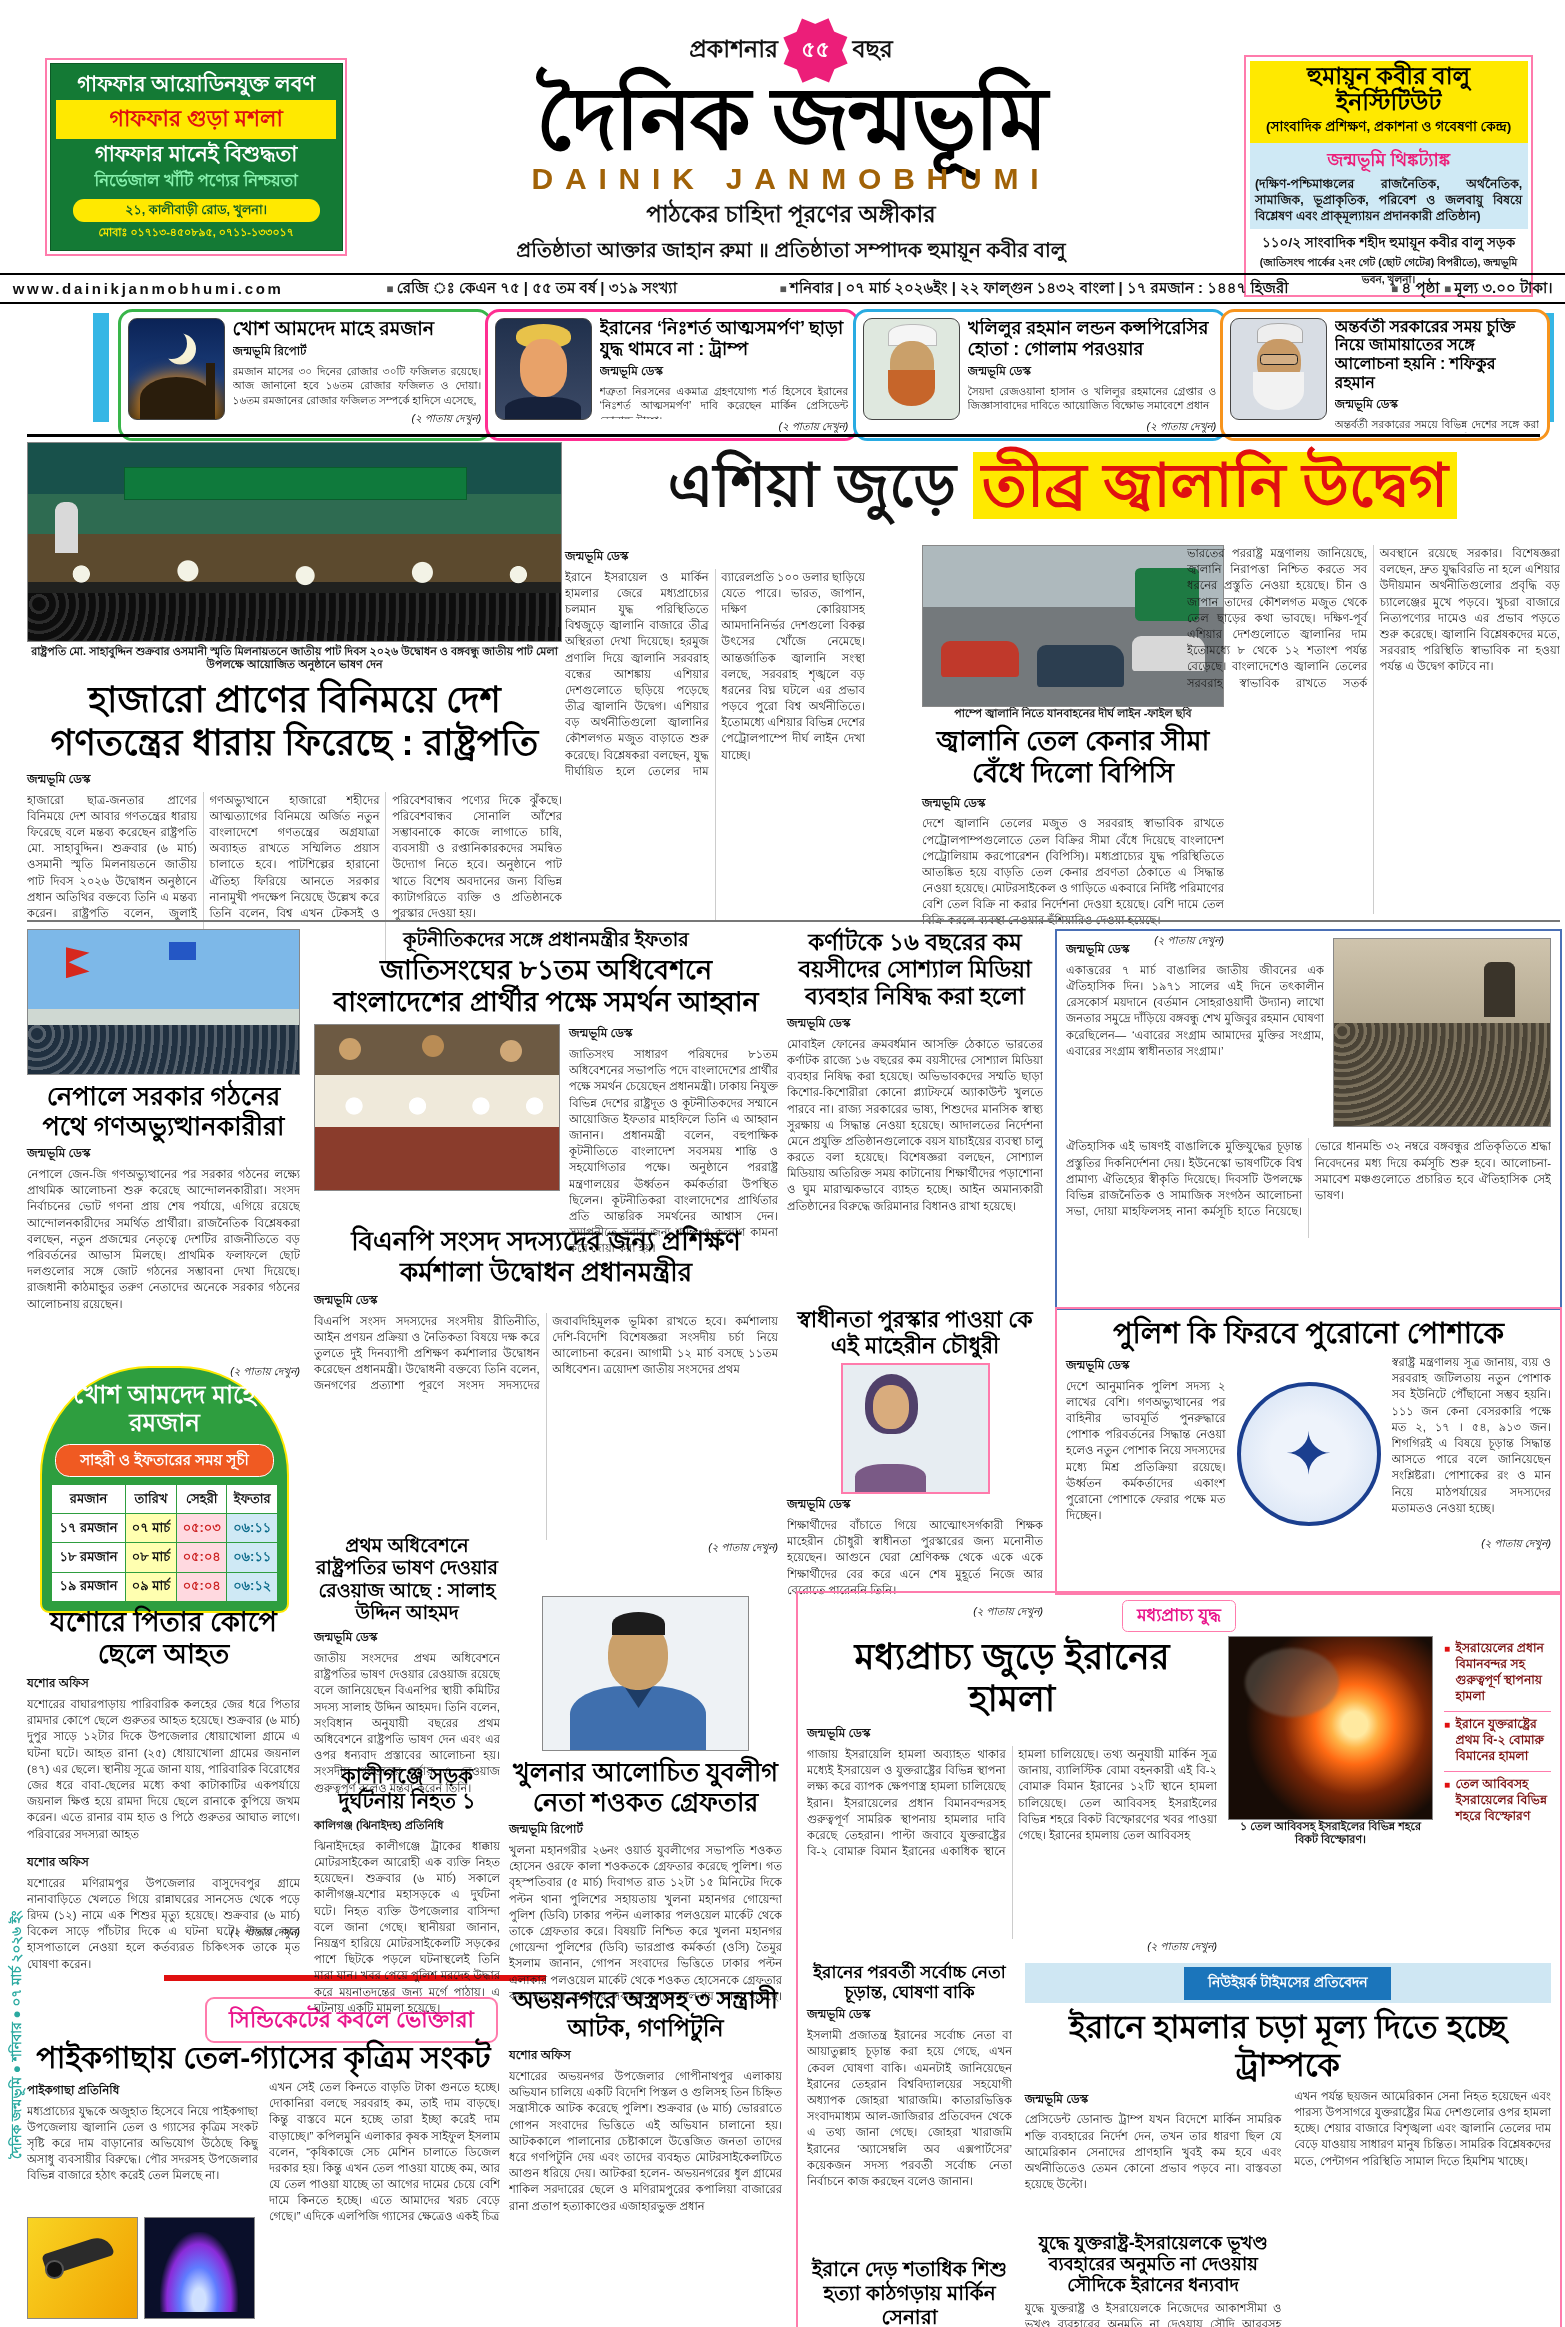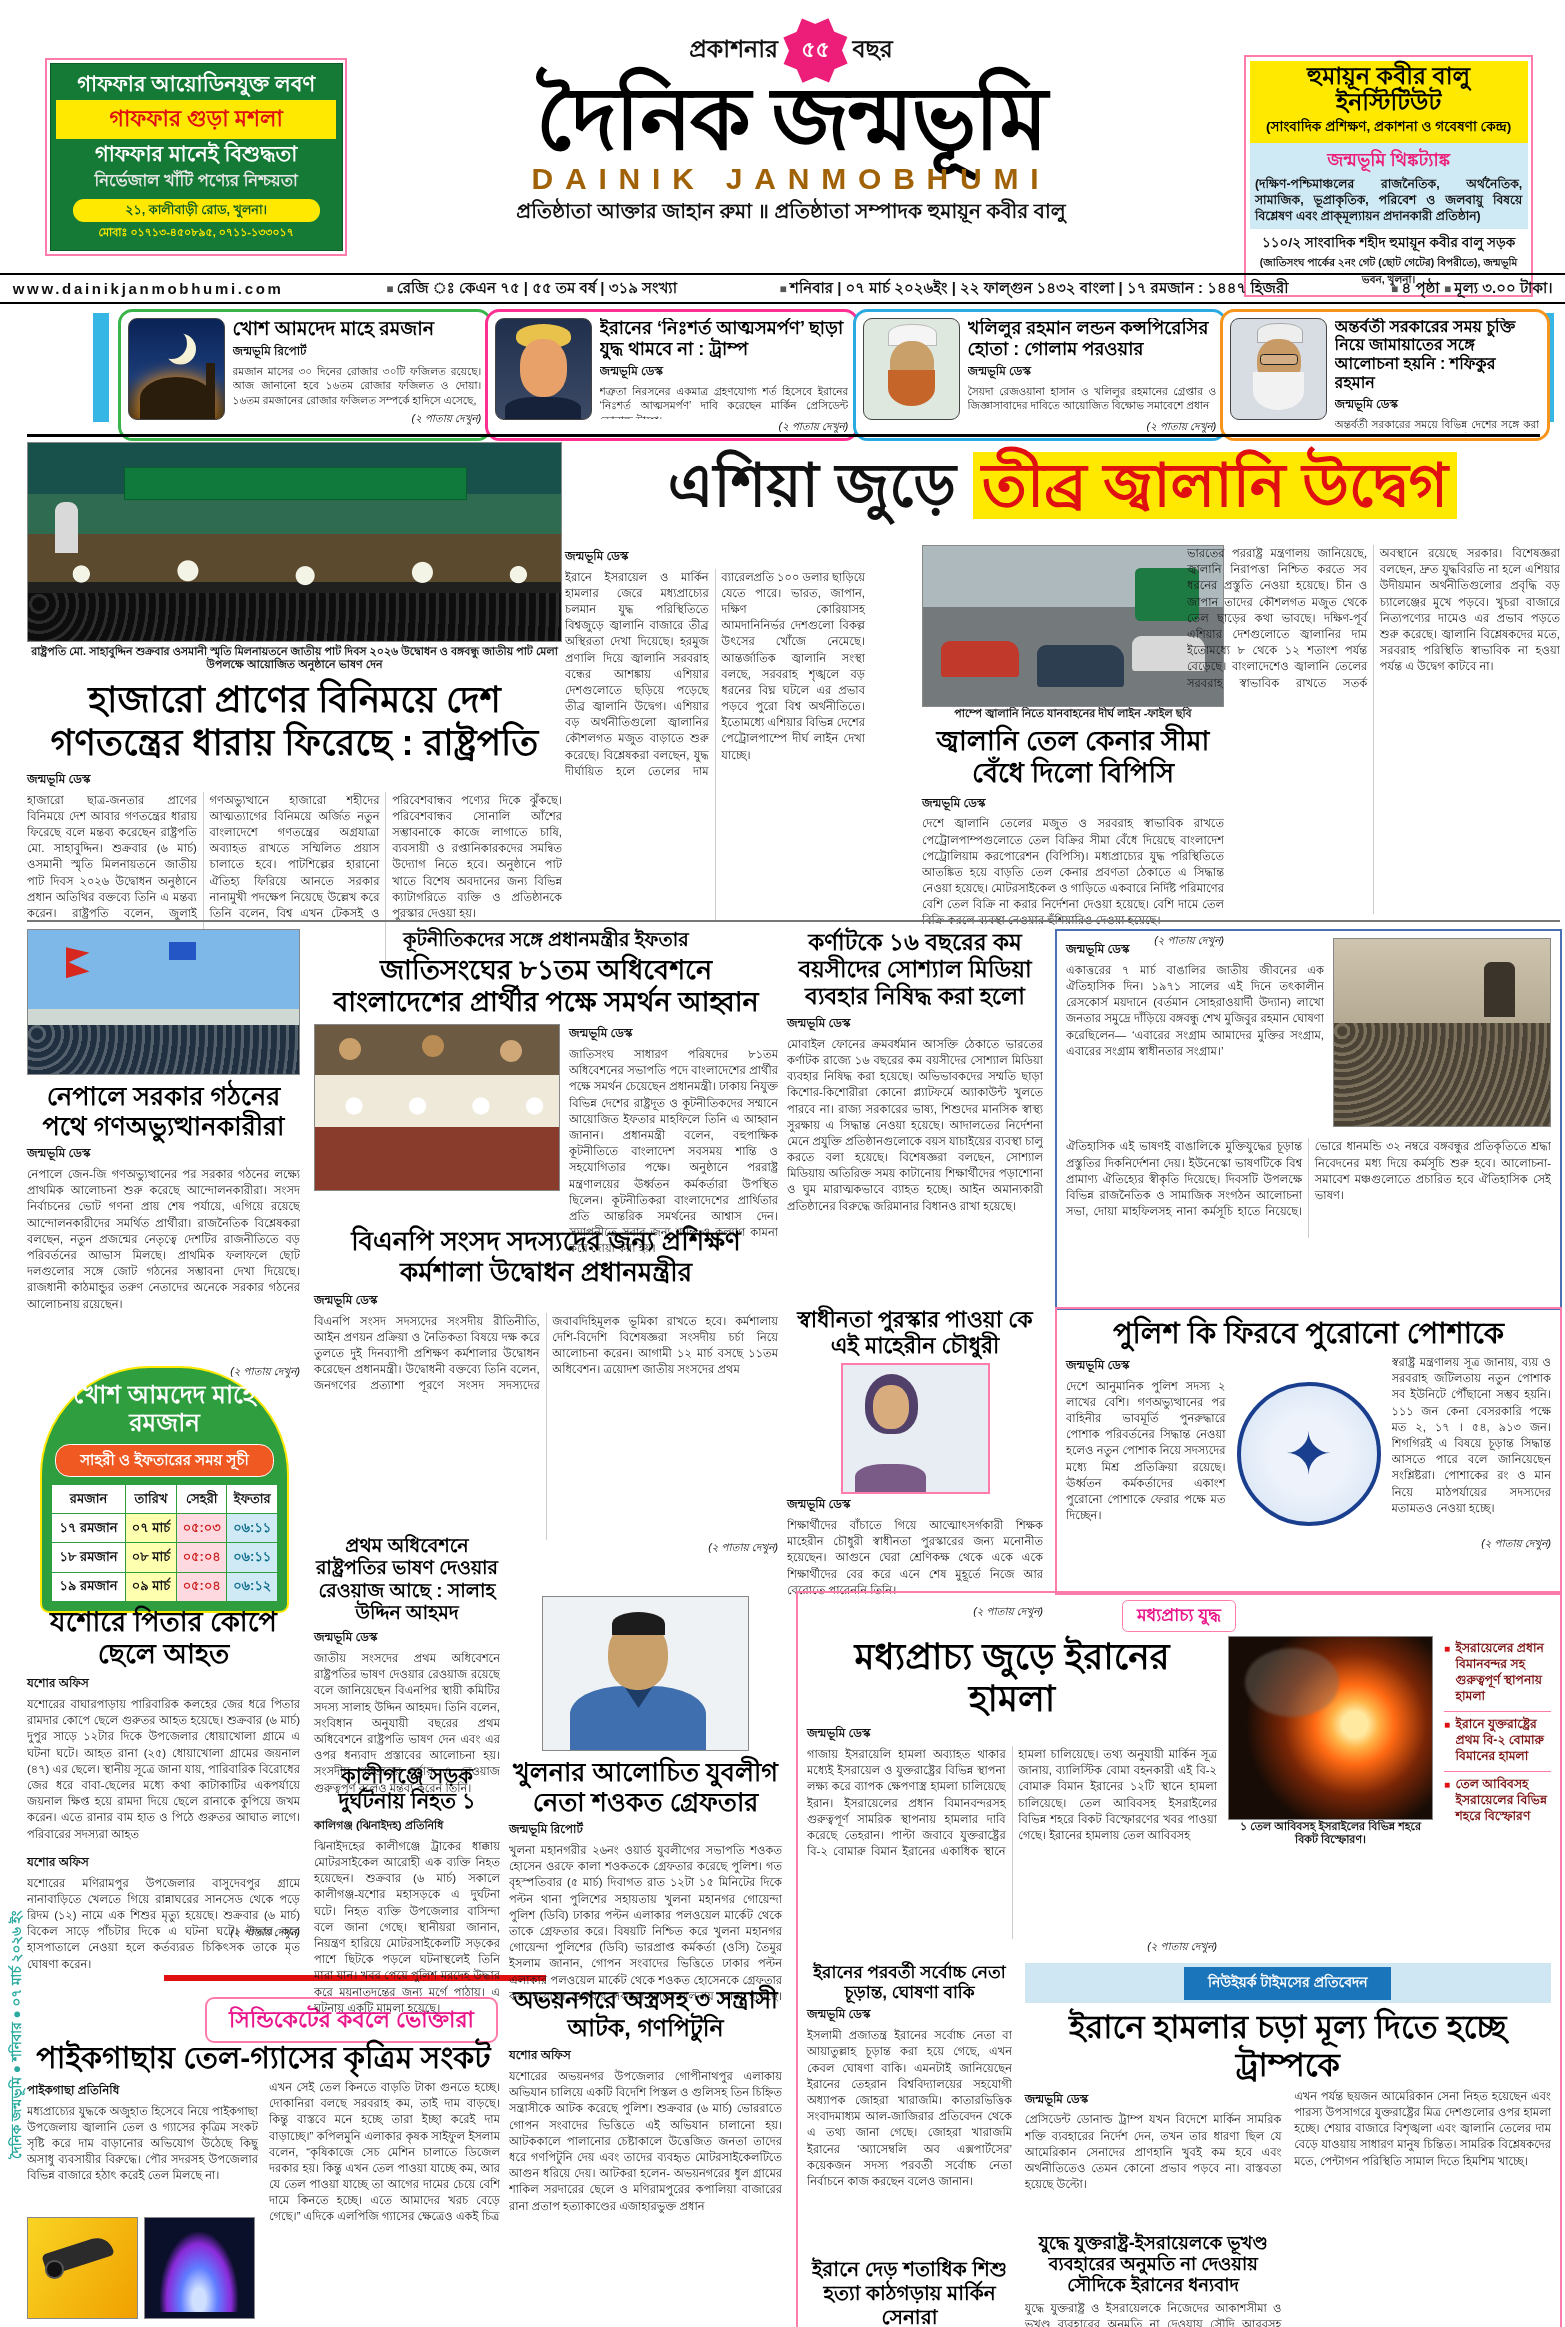--- a/index.html
+++ b/index.html
@@ -13,21 +13,21 @@
   .more{font-style:italic;font-size:10.5px;text-align:right;}
   .hl{font-weight:bold;line-height:1.18;text-align:center;color:#000;}
   .cols2{column-count:2;column-gap:12.7px;column-rule:0.9px solid #ccc;}
   .cols3{column-count:3;column-gap:12.7px;column-rule:0.9px solid #ccc;}
   .rule{position:absolute;background:#000;}
   
   .leftad{border:2.7px solid #ff7bac;padding:2.7px;}
   .leftad .in{background:#147a35;border:1.8px solid #0c5b26;padding:7.3px 5.5px;text-align:center;}
   .leftad .l1,.leftad .l3{color:#fff;font-weight:bold;font-size:21px;line-height:1.25;}
   .leftad .l2{background:#ffe900;color:#e01010;font-weight:bold;font-size:22px;margin:2.7px 0;padding:0.9px 0;}
-  .leftad .l4{color:#e5e5e5;font-weight:bold;font-size:16.4px;}
+  .leftad .l4{color:#86efac;font-weight:bold;font-size:16.4px;}
   .leftad .l5{background:#ffe900;color:#0c5b26;font-weight:bold;font-size:12.7px;border-radius:11px;margin:4.5px 16.4px 1.8px;padding:0.9px 0;}
   .leftad .l6{color:#ffe900;font-weight:bold;font-size:11px;}
   .badgerow{display:flex;align-items:center;justify-content:center;gap:12.7px;font-weight:bold;font-size:23.6px;}
   .star{position:relative;width:49px;height:49px;background:#ec1e79;transform:rotate(22deg);}
   .star:before{content:"";position:absolute;inset:0;background:#ec1e79;transform:rotate(45deg);}
   .star .num{position:absolute;inset:0;display:flex;align-items:center;justify-content:center;
              color:#fff;font-weight:bold;font-size:22px;transform:rotate(-22deg);}
   .logo{font-weight:900;font-size:87px;letter-spacing:-1.8px;line-height:1.0;text-align:center;color:#000;}
   .logoen{font-weight:900;font-size:30px;letter-spacing:11.8px;text-align:center;color:#a16207;}
   .tagline{font-weight:bold;font-size:23px;text-align:center;}
@@ -173,20 +173,21 @@
   <div class="abs" style="left:382px;top:25.5px;width:818px;">
     <div class="badgerow">
       <span>প্রকাশনার</span>
       <span class="star">
           <span class="num">৫৫</span>
         </span>
       <span>বছর</span>
     </div>
     <div class="logo">দৈনিক জন্মভূমি</div>
     <div class="logoen">DAINIK JANMOBHUMI</div>
+    <div class="tagline">পাঠকের চাহিদা পূরণের অঙ্গীকার</div>
     <div class="founders">প্রতিষ্ঠাতা আক্তার জাহান রুমা ॥ প্রতিষ্ঠাতা সম্পাদক হুমায়ূন কবীর বালু</div>
   </div>
 
   <div class="abs rightad" style="left:1244px;top:55px;width:278px;">
     <div class="yb">
       <div class="t">হুমায়ূন কবীর বালু ইনস্টিটিউট</div>
       <div class="s">(সাংবাদিক প্রশিক্ষণ, প্রকাশনা ও গবেষণা কেন্দ্র)</div>
     </div>
     <div class="bb">
       <div class="t">জন্মভূমি থিঙ্কট্যাঙ্ক</div>

